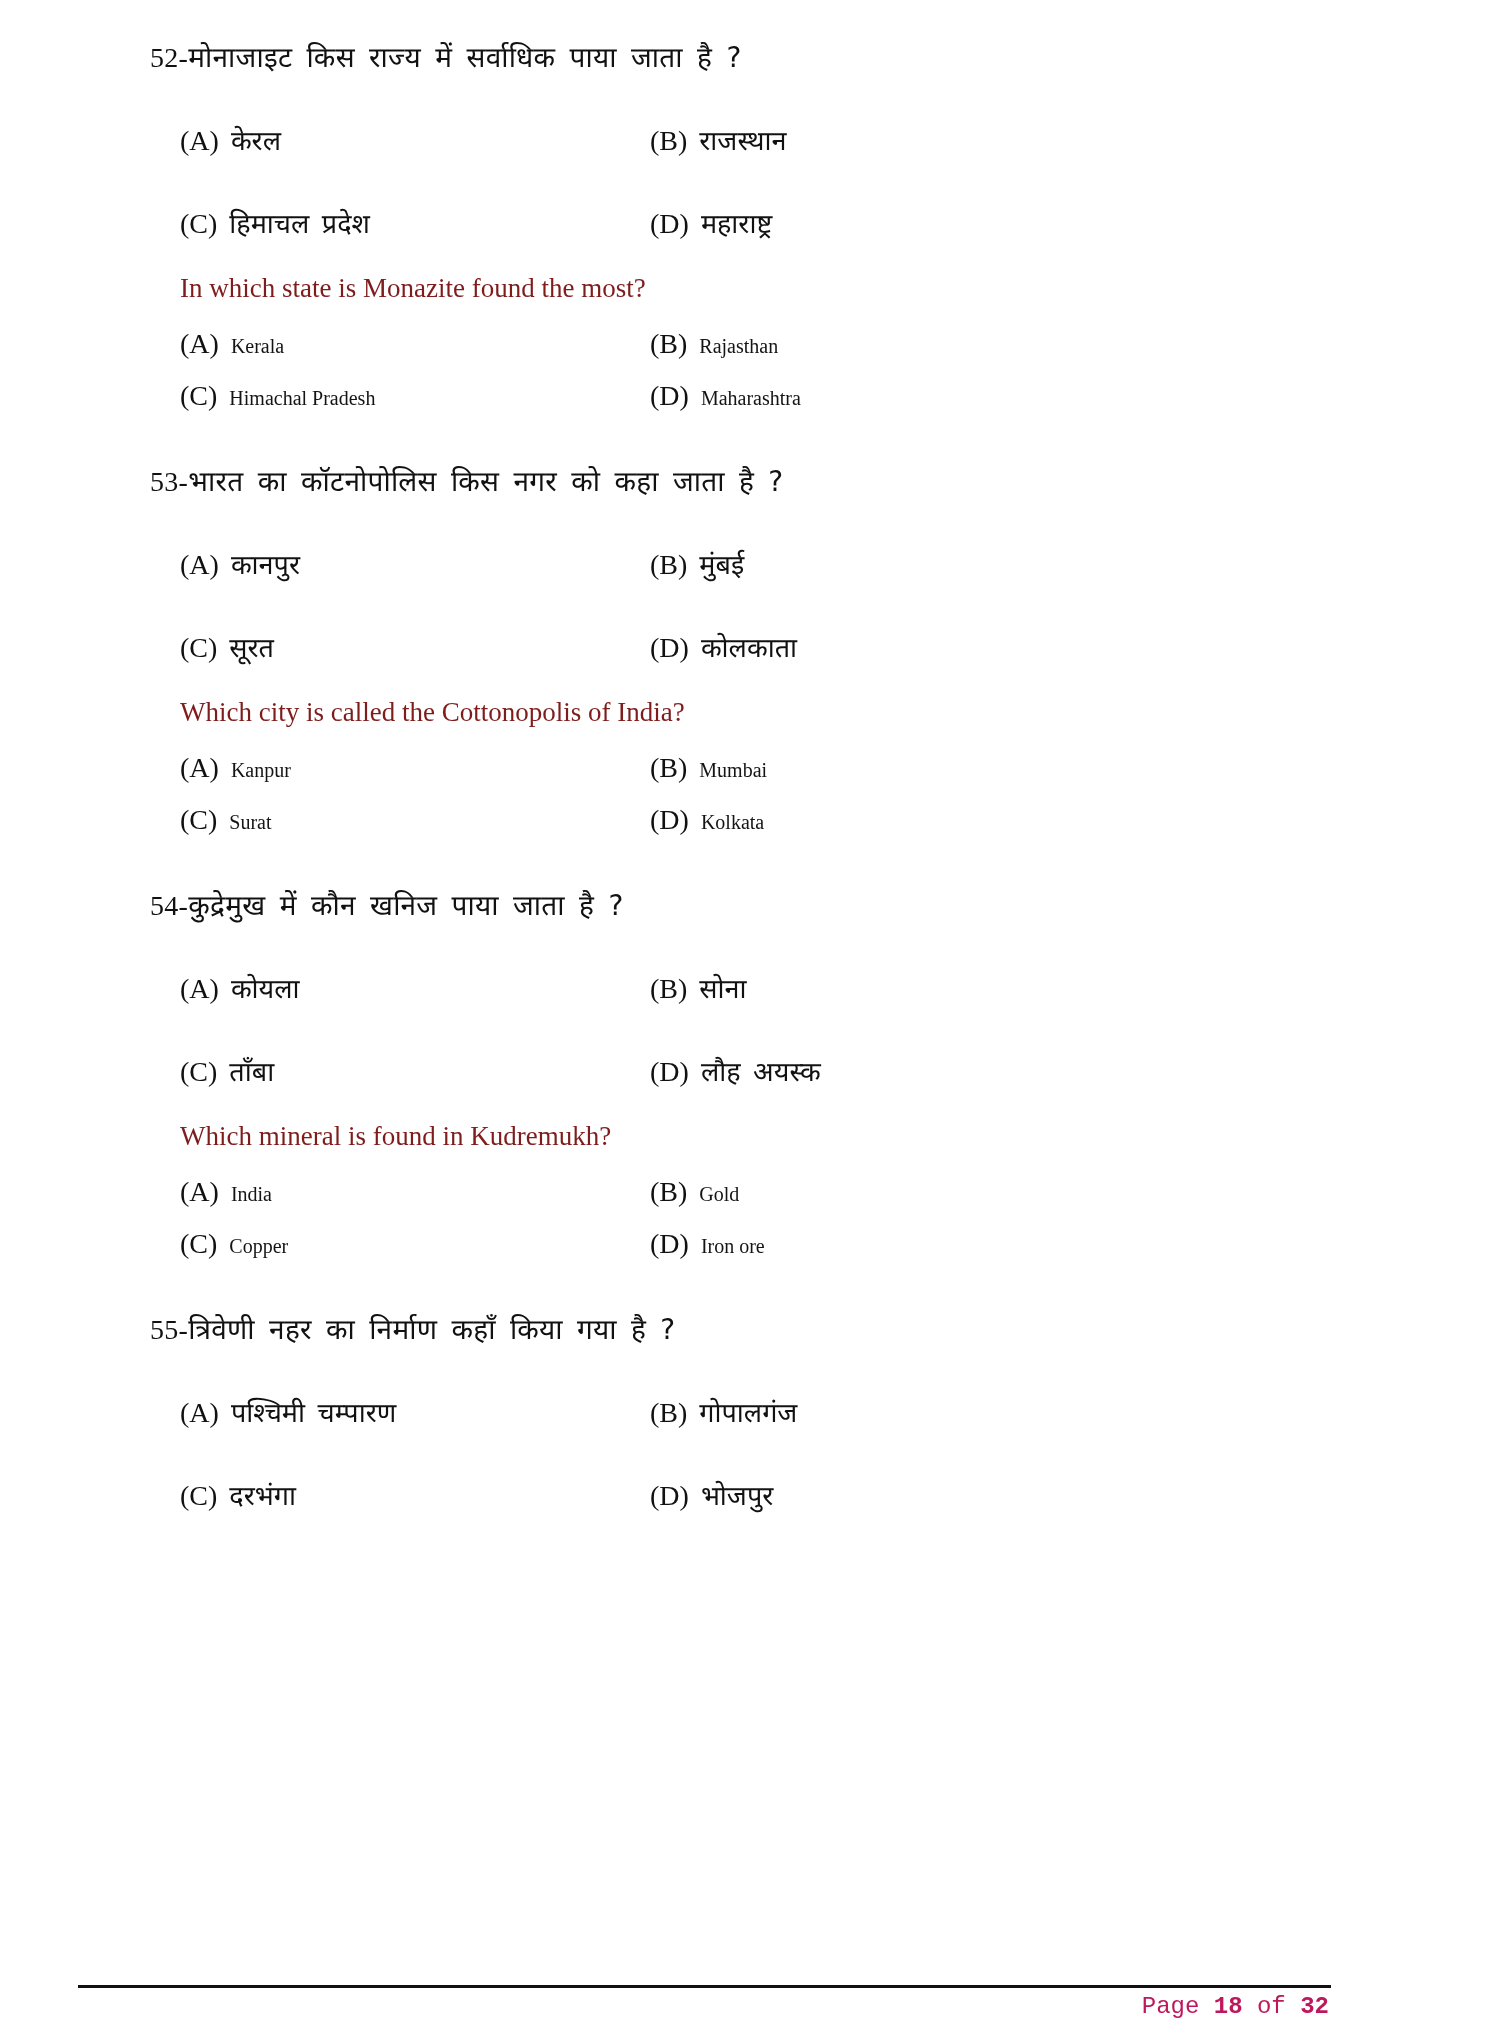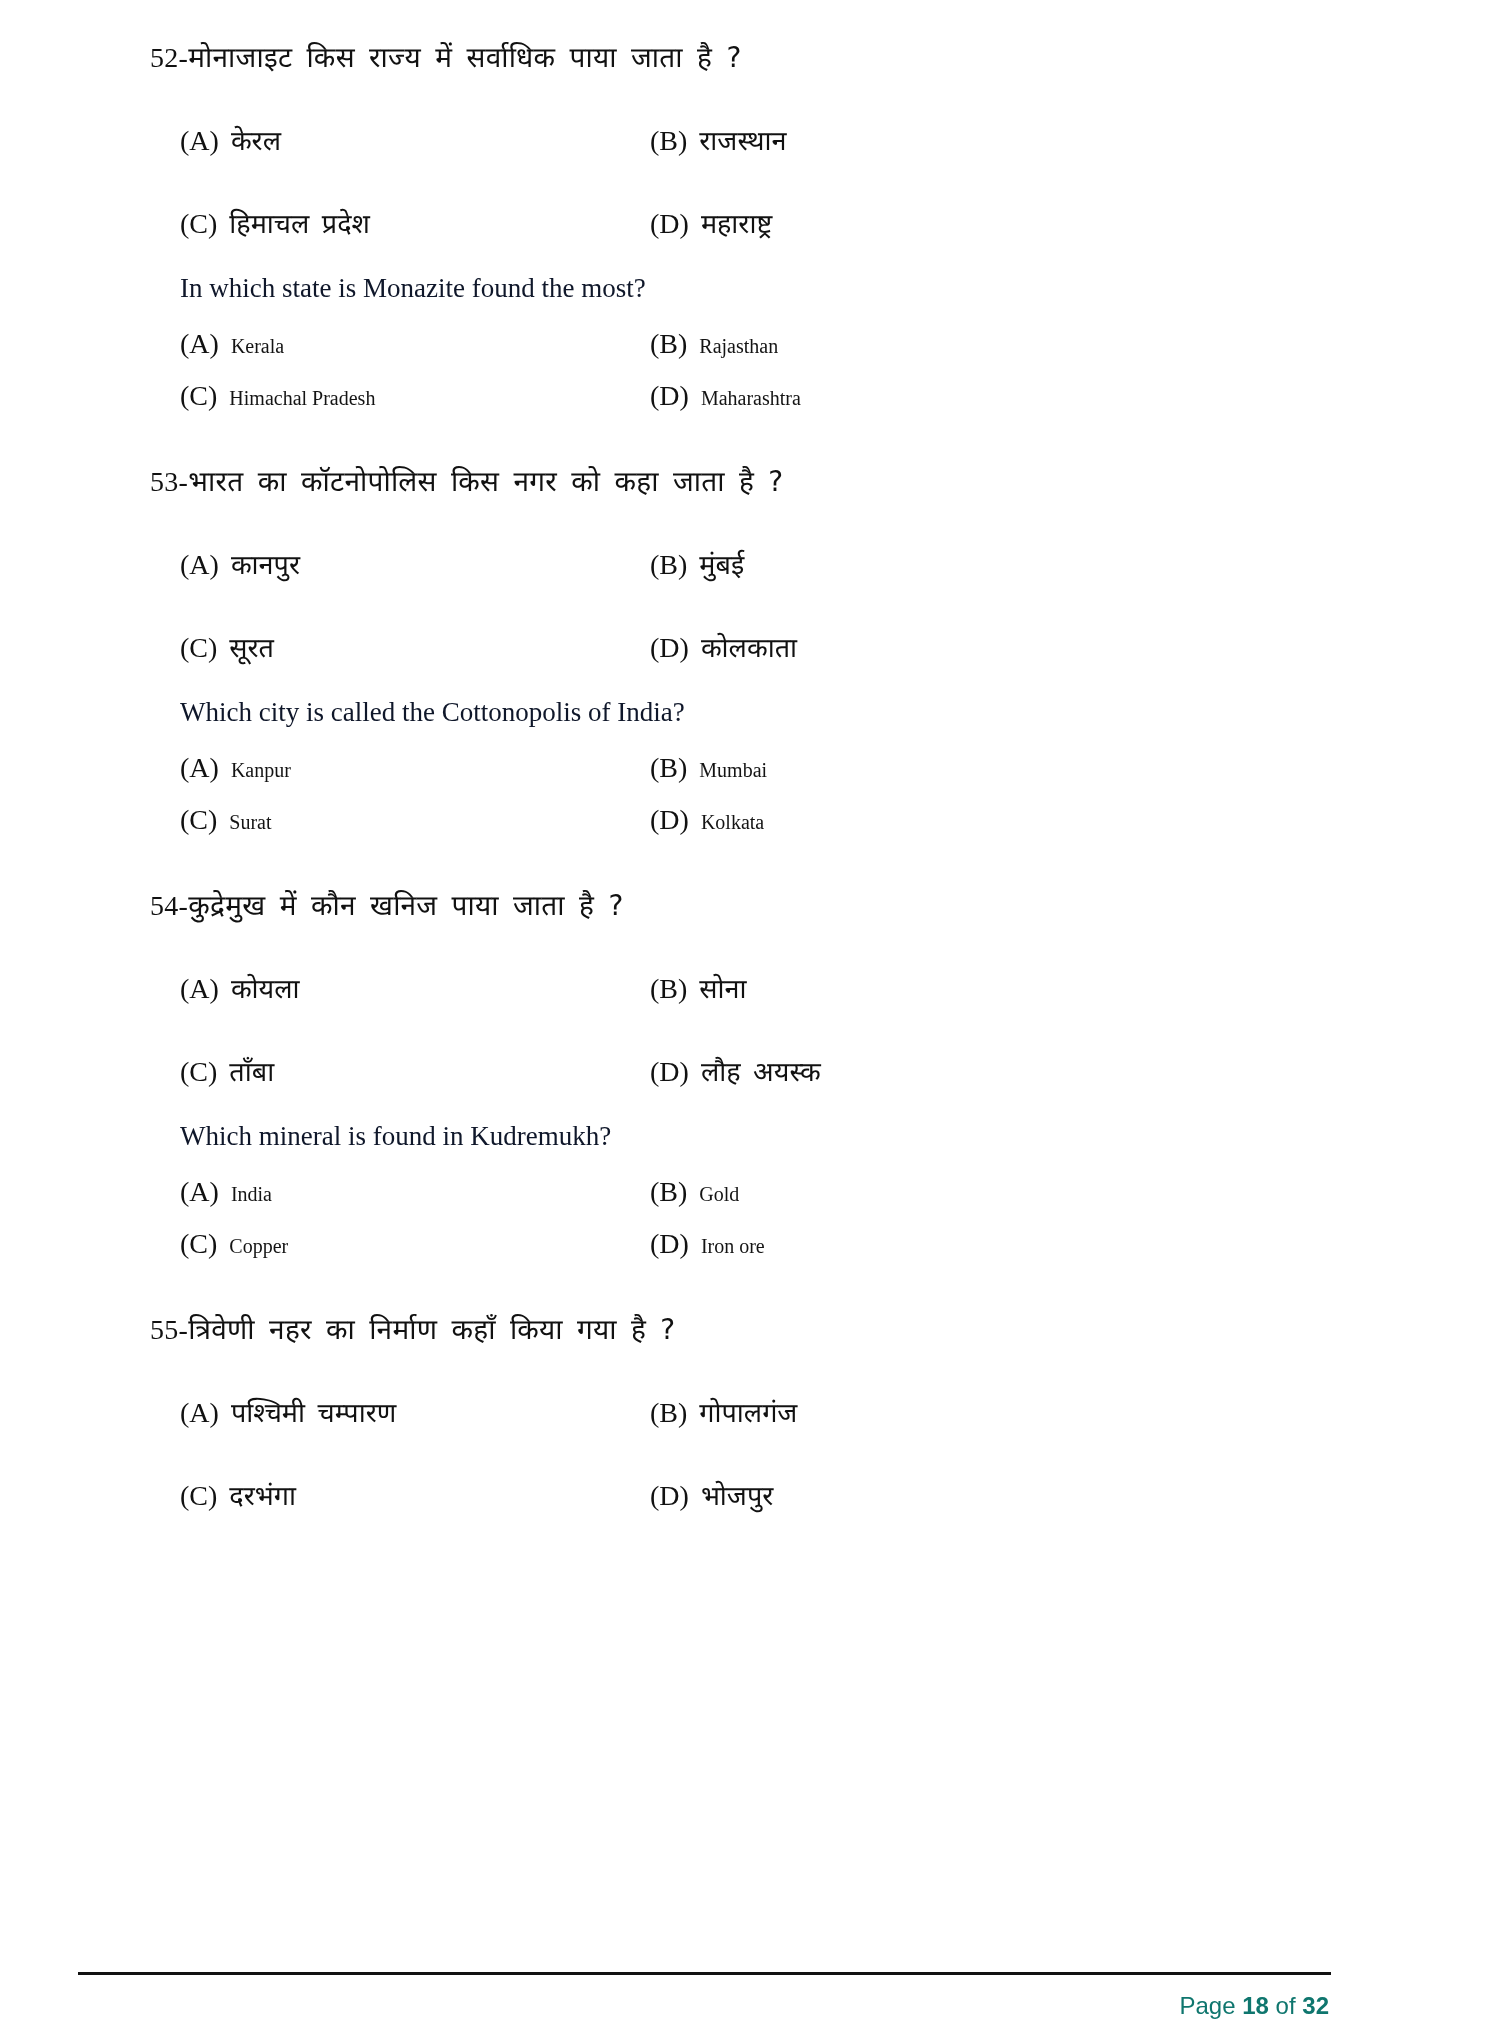--- a/index.html
+++ b/index.html
@@ -49,21 +49,21 @@
     word-spacing: 5px;
   }
   .q-stem .qnum {
     font-family: "Liberation Serif", "DejaVu Serif", serif;
     font-size: 28px;
   }
   .q-stem-en {
     font-size: 27px;
     line-height: 1.3;
     margin: 26px 0 22px 30px;
-    color: #0f172a;
+    color: #7f1d1d;
     white-space: nowrap;
   }
 
   
   .opt-row {
     display: flex;
     margin-left: 30px;
     margin-bottom: 24px;
   }
   .opt {
@@ -100,24 +100,24 @@
     left: 78px;
     right: 78px;
     bottom: 14px;
   }
   .footer-rule {
     border-top: 3px solid #111;
     width: 100%;
   }
   .footer-text {
     text-align: right;
-    font-family: Liberation Sans, sans-serif;
+    font-family: Liberation Mono, monospace;
     font-size: 24px;
-    color: #0f766e;
-    padding-top: 17px;
+    color: #be185d;
+    padding-top: 5px;
     padding-right: 2px;
   }
   .footer-text b { font-weight: bold; }
 </style>
 </head>
 <body>
 
 <div class="page">
 
   <div class="content">

